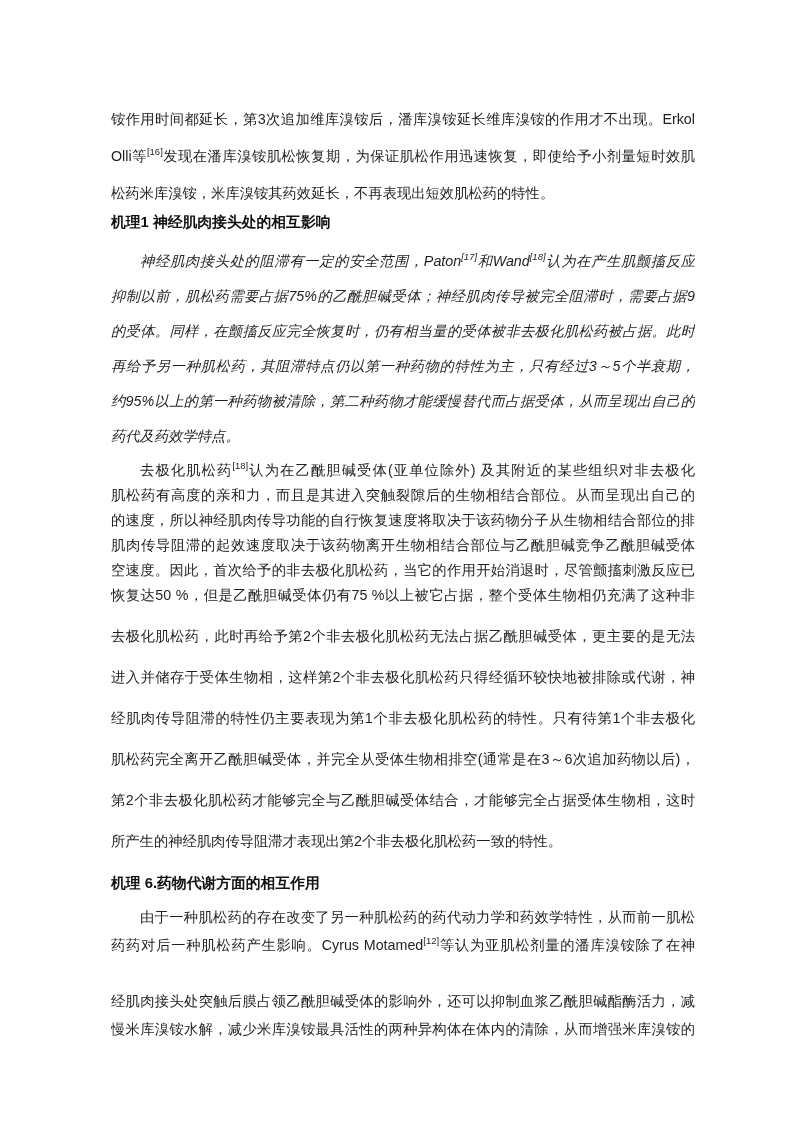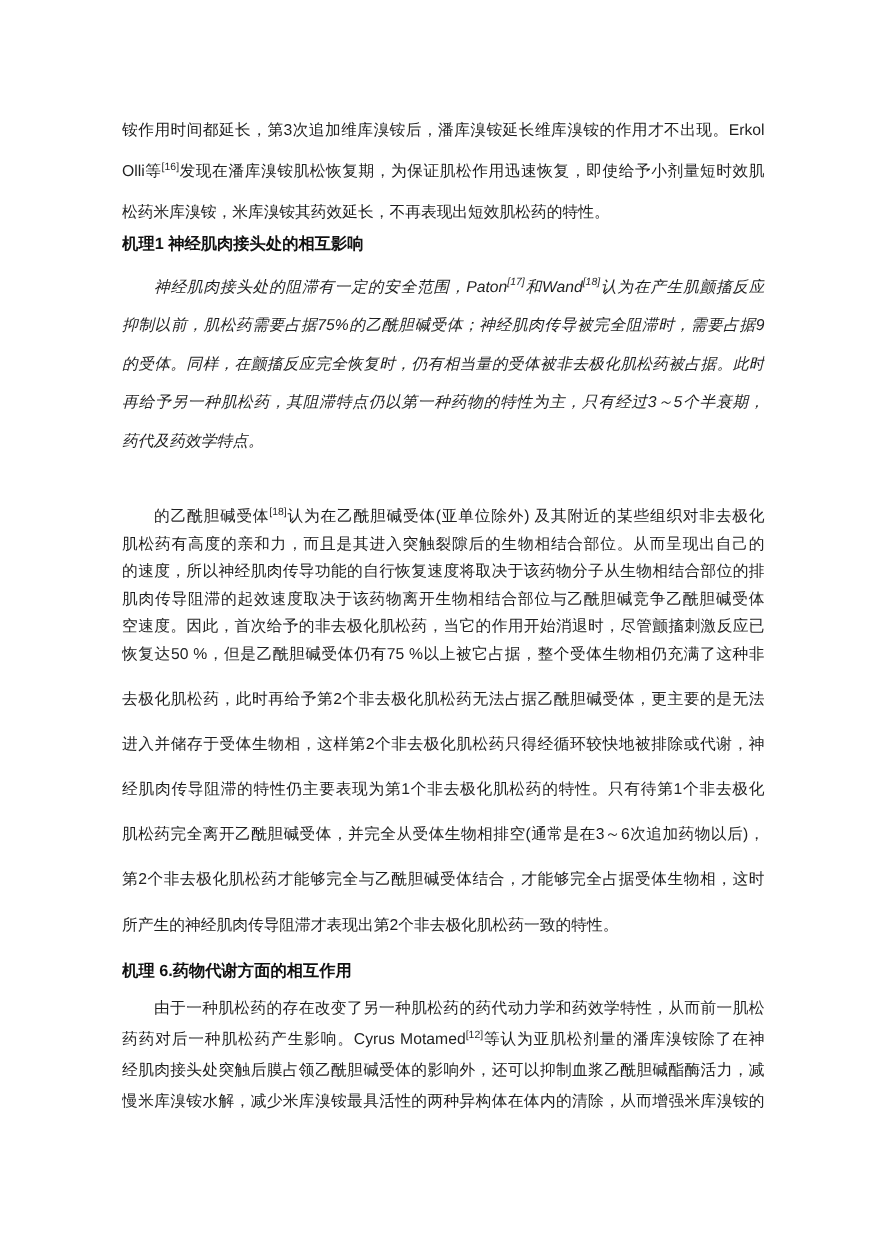--- a/index.html
+++ b/index.html
@@ -59,41 +59,42 @@
         <div class="line end" style="height: 37px; line-height: 37px;"><span>松药米库溴铵，米库溴铵其药效延长，不再表现出短效肌松药的特性。</span></div>
       </div>
       <div class="block heading" style="top: 209px;">
         <div class="line end" style="height: 26px; line-height: 26px;"><span>机理1 神经肌肉接头处的相互影响</span></div>
       </div>
       <div class="block para" style="top: 244px; font-style: italic;">
         <div class="line fill indent" style="height: 35px; line-height: 35px;"><span>神经肌肉接头处的阻滞有一定的安全范围，Paton</span><sup class="cite">[17]</sup><span>和Wand</span><sup class="cite">[18]</sup><span>认为在产生肌颤搐反应</span></div>
         <div class="line fill" style="height: 35px; line-height: 35px;"><span>抑制以前，肌松药需要占据75%的乙酰胆碱受体；神经肌肉传导被完全阻滞时，需要占据91%</span></div>
         <div class="line fill" style="height: 35px; line-height: 35px;"><span>的受体。同样，在颤搐反应完全恢复时，仍有相当量的受体被非去极化肌松药被占据。此时</span></div>
         <div class="line fill" style="height: 35px; line-height: 35px;"><span>再给予另一种肌松药，其阻滞特点仍以第一种药物的特性为主，只有经过3～5个半衰期，</span></div>
+        <div class="line fill" style="height: 35px; line-height: 35px;"><span>约95%以上的第一种药物被清除，第二种药物才能缓慢替代而占据受体，从而呈现出自己的</span></div>
         <div class="line end" style="height: 35px; line-height: 35px;"><span>药代及药效学特点。</span></div>
       </div>
       <div class="block para" style="top: 458px;">
-        <div class="line fill indent" style="height: 25px; line-height: 25px;"><span>的乙酰胆碱受体</span><sup class="cite">[18]</sup><span>认为在乙酰胆碱受体(亚单位除外) 及其附近的某些组织对非去极化</span></div>
+        <div class="line fill indent" style="height: 25px; line-height: 25px;"><span>去极化肌松药</span><sup class="cite">[18]</sup><span>认为在乙酰胆碱受体(亚单位除外) 及其附近的某些组织对非去极化</span></div>
         <div class="line fill" style="height: 25px; line-height: 25px;"><span>肌松药有高度的亲和力，而且是其进入突触裂隙后的生物相结合部位。从而呈现出自己的</span></div>
         <div class="line fill" style="height: 25px; line-height: 25px;"><span>的速度，所以神经肌肉传导功能的自行恢复速度将取决于该药物分子从生物相结合部位的排</span></div>
         <div class="line fill" style="height: 25px; line-height: 25px;"><span>肌肉传导阻滞的起效速度取决于该药物离开生物相结合部位与乙酰胆碱竞争乙酰胆碱受体</span></div>
         <div class="line fill" style="height: 25px; line-height: 25px;"><span>空速度。因此，首次给予的非去极化肌松药，当它的作用开始消退时，尽管颤搐刺激反应已</span></div>
       </div>
       <div class="block para" style="top: 575px;">
         <div class="line fill" style="height: 41px; line-height: 41px;"><span>恢复达50 %，但是乙酰胆碱受体仍有75 %以上被它占据，整个受体生物相仍充满了这种非</span></div>
         <div class="line fill" style="height: 41px; line-height: 41px;"><span>去极化肌松药，此时再给予第2个非去极化肌松药无法占据乙酰胆碱受体，更主要的是无法</span></div>
         <div class="line fill" style="height: 41px; line-height: 41px;"><span>进入并储存于受体生物相，这样第2个非去极化肌松药只得经循环较快地被排除或代谢，神</span></div>
         <div class="line fill" style="height: 41px; line-height: 41px;"><span>经肌肉传导阻滞的特性仍主要表现为第1个非去极化肌松药的特性。只有待第1个非去极化</span></div>
         <div class="line fill" style="height: 41px; line-height: 41px;"><span>肌松药完全离开乙酰胆碱受体，并完全从受体生物相排空(通常是在3～6次追加药物以后)，</span></div>
         <div class="line fill" style="height: 41px; line-height: 41px;"><span>第2个非去极化肌松药才能够完全与乙酰胆碱受体结合，才能够完全占据受体生物相，这时</span></div>
         <div class="line end" style="height: 41px; line-height: 41px;"><span>所产生的神经肌肉传导阻滞才表现出第2个非去极化肌松药一致的特性。</span></div>
       </div>
       <div class="block heading" style="top: 870px;">
         <div class="line end" style="height: 26px; line-height: 26px;"><span>机理 6.药物代谢方面的相互作用</span></div>
       </div>
       <div class="block para" style="top: 903px;">
         <div class="line fill indent" style="height: 28px; line-height: 28px;"><span>由于一种肌松药的存在改变了另一种肌松药的药代动力学和药效学特性，从而前一肌松</span></div>
         <div class="line fill" style="height: 28px; line-height: 28px;"><span>药药对后一种肌松药产生影响。Cyrus Motamed</span><sup class="cite">[12]</sup><span>等认为亚肌松剂量的潘库溴铵除了在神</span></div>
-        <div class="line fill" style="height: 28px; line-height: 28px;"><span>经肌肉接头处突触后膜占领乙酰胆碱受体的影响外，还可以抑制血浆乙酰胆碱酯酶活力，减</span></div>
+        <div class="line fill" style="height: 28px; line-height: 28px; margin-top: 28px;"><span>经肌肉接头处突触后膜占领乙酰胆碱受体的影响外，还可以抑制血浆乙酰胆碱酯酶活力，减</span></div>
         <div class="line fill" style="height: 28px; line-height: 28px;"><span>慢米库溴铵水解，减少米库溴铵最具活性的两种异构体在体内的清除，从而增强米库溴铵的</span></div>
       </div>
     </div>
 </div>
 
 </body></html>

